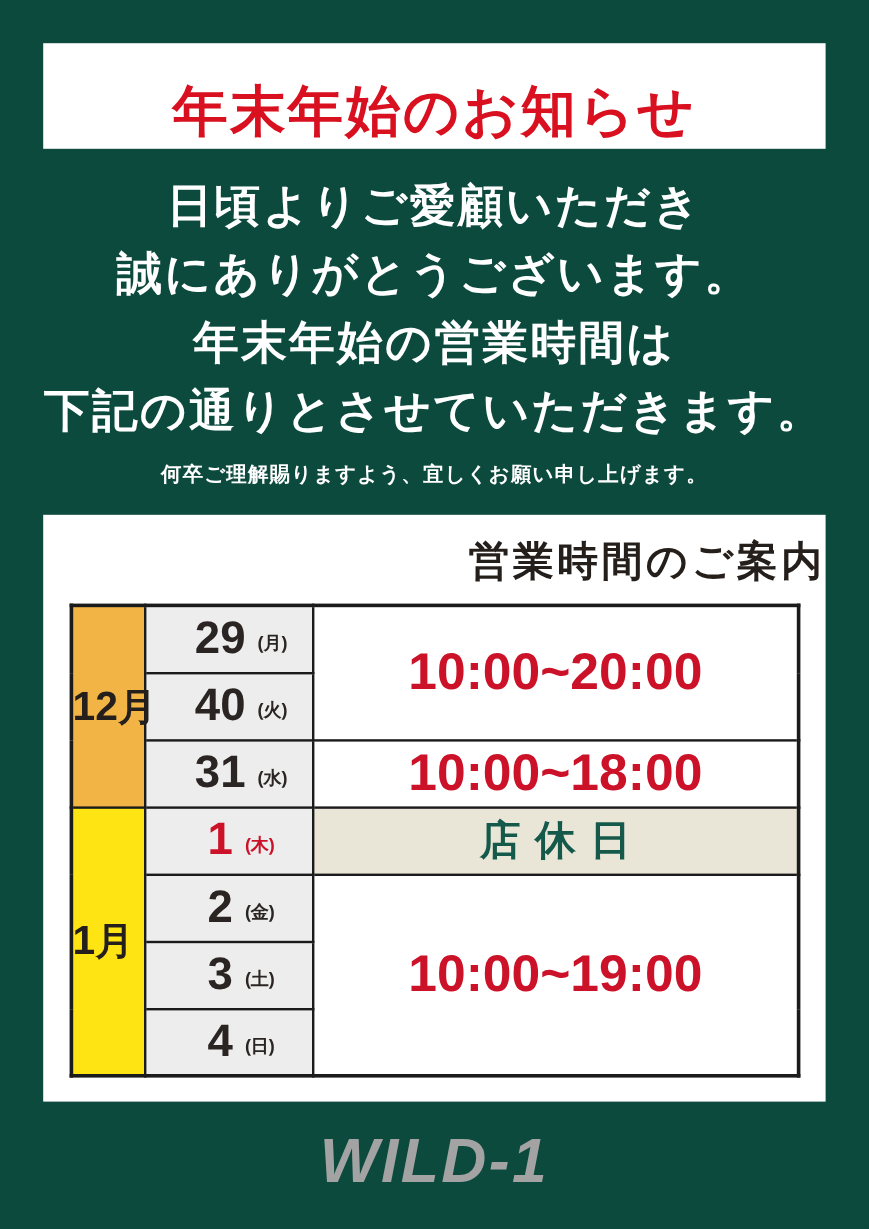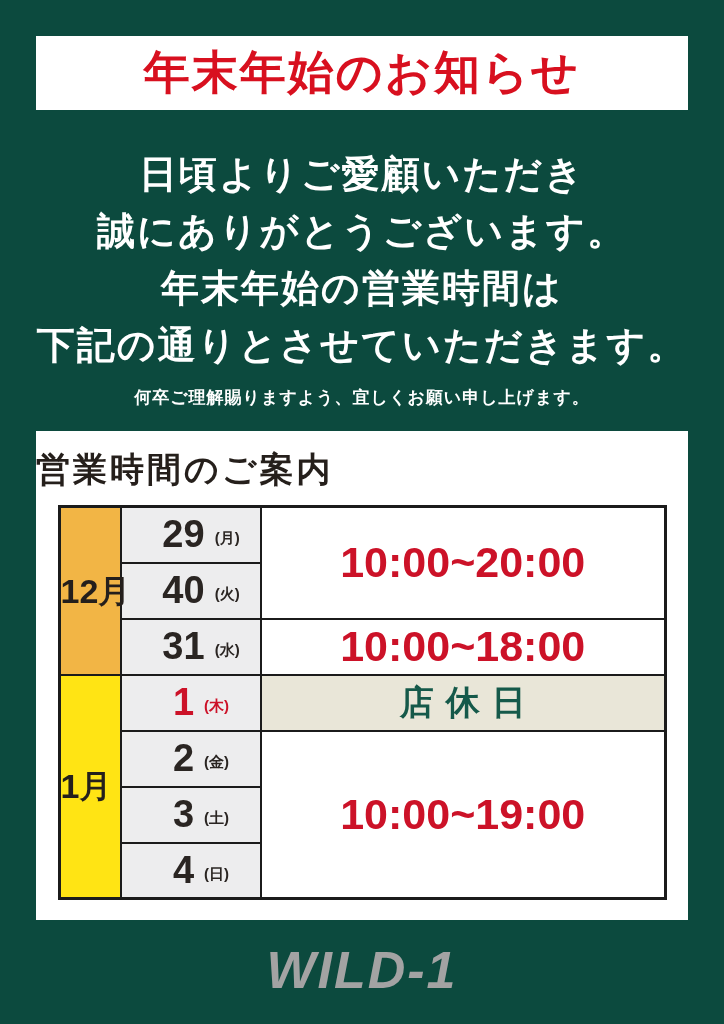--- a/index.html
+++ b/index.html
@@ -6,38 +6,38 @@
   html, body { width: 724px; height: 1024px; }
   body {
     background: #0c4a3e;
     font-family: "Liberation Sans", sans-serif;
     overflow: hidden;
   }
 
   
   .title-box {
     width: 652px;
-    height: 74px;
+    height: 88px;
     margin: 36px auto 0;
     background: #ffffff;
     display: flex;
-    align-items: center;
+    align-items: flex-end;
     justify-content: center;
   }
   .title-box .title-text {
     color: #d8101f;
     font-size: 46px;
     font-weight: bold;
     letter-spacing: 2px;
     white-space: nowrap;
   }
 
   
   .intro {
-    margin-top: 36px;
+    margin-top: 20px;
     text-align: center;
     color: #ffffff;
     font-weight: bold;
   }
   .intro .line {
     font-size: 38px;
     line-height: 57px;
     letter-spacing: 2px;
     white-space: nowrap;
   }
@@ -49,21 +49,21 @@
   }
 
   
   .card {
     width: 652px;
     margin: 22px auto 0;
     background: #ffffff;
     padding: 16px 0 20px;
   }
   .card .card-heading {
-    text-align: left;
+    text-align: right;
     color: #251f1b;
     font-size: 34px;
     font-weight: bold;
     letter-spacing: 3px;
   }
 
   table.schedule {
     width: 606px;
     margin: 12px auto 0;
     border-collapse: collapse;

